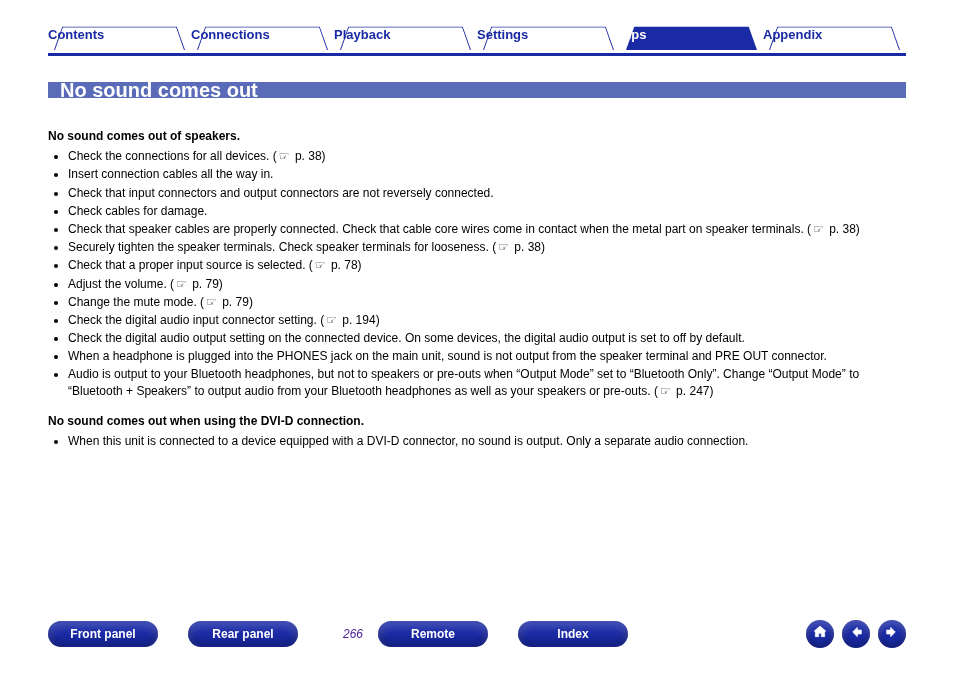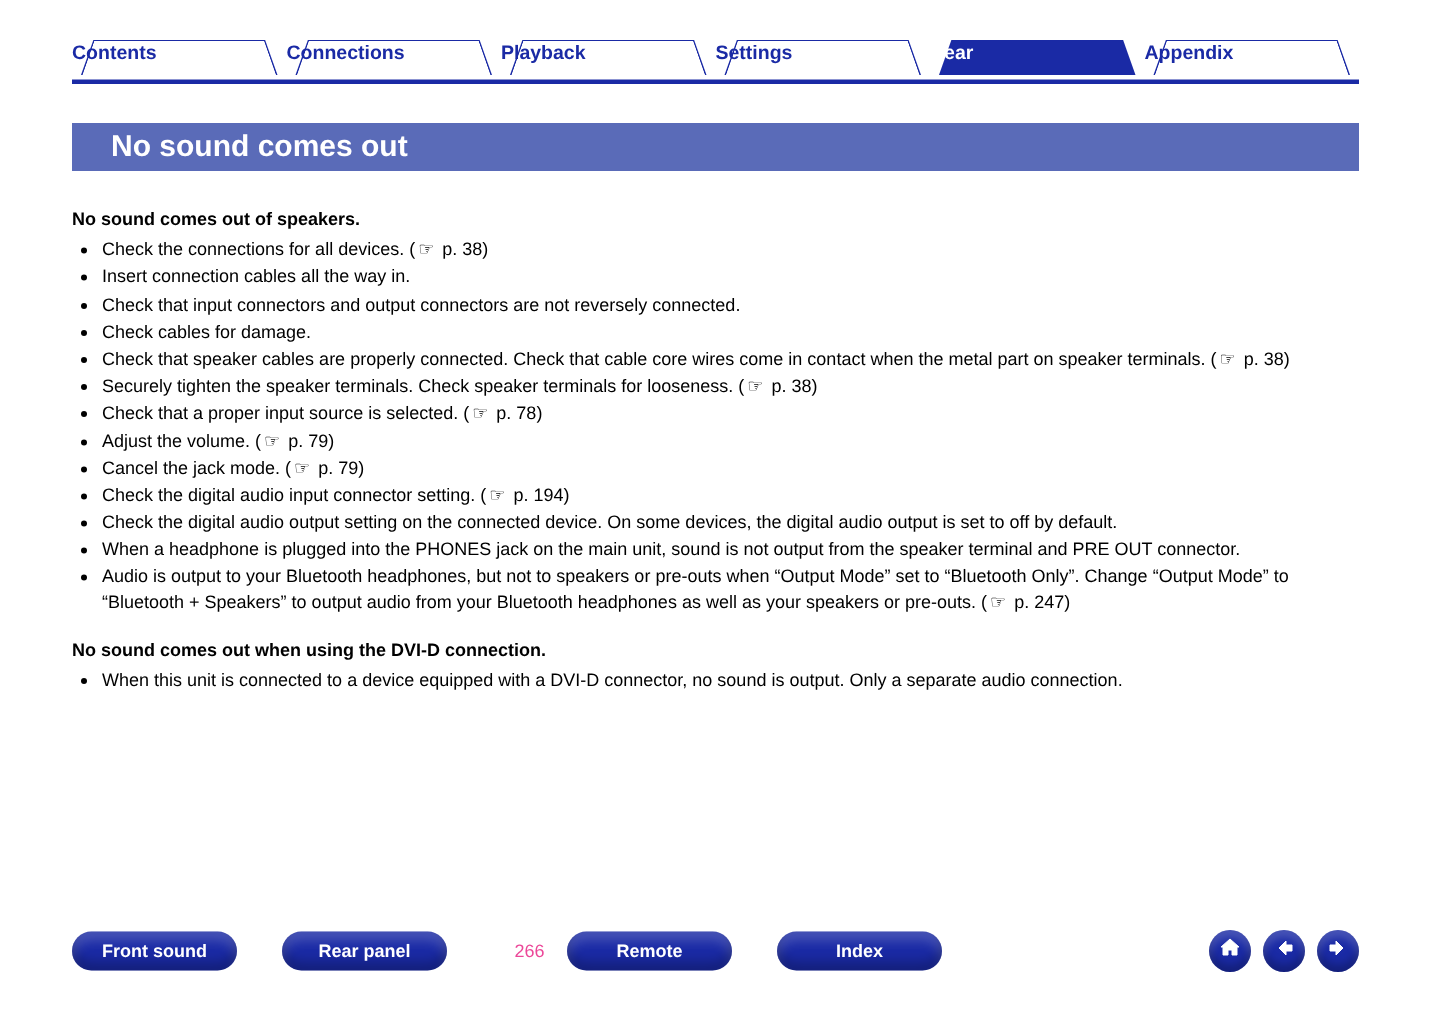--- a/index.html
+++ b/index.html
@@ -23,42 +23,42 @@
     z-index:0;
   }
   .tab span { position:relative; z-index:1; }
   .tab.active::before { background:#1a2aa5; }
   .tab.active { color:#fff; }
 
   .tabbar .baseline { position:absolute; left:0; right:0; bottom:4px; height:3px; background:#1a2aa5; }
 
   
   .titlebar {
-    position:absolute; left:48px; right:48px; top:82px; height:32px;
+    position:absolute; left:48px; right:48px; top:82px; height:16px;
     background:#5a6bb8; color:#fff; font-weight:bold; font-size:20px;
-    padding-left:26px; display:flex; align-items:center;
+    padding-left:12px; display:flex; align-items:center;
   }
 
   
   .content { position:absolute; left:48px; right:48px; top:122px; font-size:12px; line-height:1.35; }
-  .subhead { font-weight:bold; margin: 16px 0 4px 0; }
+  .subhead { font-weight:bold; margin: 6px 0 4px 0; }
   ul.bullets { margin: 4px 0 14px 0; padding-left: 20px; }
   ul.bullets li { margin: 2px 0; }
   .ref-icon { color:#000; padding:0 2px; font-family: "Times New Roman", serif;}
 
   
   .bottombar { position:absolute; left:48px; right:48px; bottom:22px; height:34px; display:flex; align-items:center; }
   .pill {
     background:#1a2aa5; color:#fff; font-weight:bold; font-size:12px;
     border-radius:16px; height:26px; padding:0 20px; display:flex; align-items:center; justify-content:center;
     cursor:pointer; position:relative; min-width:70px;
     box-shadow: inset 0 -6px 8px rgba(0,0,0,0.25), inset 0 6px 8px rgba(255,255,255,0.2);
   }
   .btn-slot { width:140px; display:flex; justify-content:flex-start; }
-  .page-no { width:50px; text-align:center; font-size:12px; color:#ec4899; }
+  .page-no { width:50px; text-align:center; font-size:12px; color:#4c1d95;font-style:italic; }
   .spacer-flex { flex:1; }
 
   .navicons { display:flex; gap:8px; }
   .circle-btn {
     width:28px; height:28px; border-radius:50%; background:#1a2aa5;
     display:flex; align-items:center; justify-content:center; cursor:pointer;
     box-shadow: inset 0 -5px 6px rgba(0,0,0,0.25), inset 0 5px 6px rgba(255,255,255,0.2);
   }
   .circle-btn svg { width:16px; height:16px; fill:#fff; stroke:#fff; }
 
@@ -75,21 +75,21 @@
         <div class="tab">
           <span>Connections</span>
         </div>
         <div class="tab">
           <span>Playback</span>
         </div>
         <div class="tab">
           <span>Settings</span>
         </div>
         <div class="tab active">
-          <span>Rear</span>
+          <span>Tips</span>
         </div>
         <div class="tab">
           <span>Appendix</span>
         </div>
       </div>
   <div class="baseline"></div>
 </div>
 
 <div class="titlebar">
   <span>No sound comes out</span>
@@ -99,36 +99,36 @@
       <div class="subhead">No sound comes out of speakers.</div>
       <ul class="bullets">
         <li><span>Check the connections for all devices.  (</span><span class="ref-icon">☞</span><span> p. 38</span><span>)</span></li>
         <li><span>Insert connection cables all the way in.</span></li>
         <li><span>Check that input connectors and output connectors are not reversely connected.</span></li>
         <li><span>Check cables for damage.</span></li>
         <li><span>Check that speaker cables are properly connected. Check that cable core wires come in contact when the metal part on speaker terminals.  (</span><span class="ref-icon">☞</span><span> p. 38</span><span>)</span></li>
         <li><span>Securely tighten the speaker terminals. Check speaker terminals for looseness.  (</span><span class="ref-icon">☞</span><span> p. 38</span><span>)</span></li>
         <li><span>Check that a proper input source is selected.  (</span><span class="ref-icon">☞</span><span> p. 78</span><span>)</span></li>
         <li><span>Adjust the volume.  (</span><span class="ref-icon">☞</span><span> p. 79</span><span>)</span></li>
-        <li><span>Cancel the jack mode.  (</span><span class="ref-icon">☞</span><span> p. 79</span><span>)</span></li>
+        <li><span>Change the mute mode.  (</span><span class="ref-icon">☞</span><span> p. 79</span><span>)</span></li>
         <li><span>Check the digital audio input connector setting.  (</span><span class="ref-icon">☞</span><span> p. 194</span><span>)</span></li>
         <li><span>Check the digital audio output setting on the connected device. On some devices, the digital audio output is set to off by default.</span></li>
         <li><span>When a headphone is plugged into the PHONES jack on the main unit, sound is not output from the speaker terminal and PRE OUT connector.</span></li>
         <li><span>Audio is output to your Bluetooth headphones, but not to speakers or pre-outs when “Output Mode” set to “Bluetooth Only”. Change “Output Mode” to “Bluetooth + Speakers” to output audio from your Bluetooth headphones as well as your speakers or pre-outs.  (</span><span class="ref-icon">☞</span><span> p. 247</span><span>)</span></li>
       </ul>
       <div class="subhead">No sound comes out when using the DVI-D connection.</div>
       <ul class="bullets">
         <li><span>When this unit is connected to a device equipped with a DVI-D connector, no sound is output. Only a separate audio connection.</span></li>
       </ul>
     </div>
 
 <div class="bottombar">
   <div class="btn-slot">
         <div class="pill">
-          <span>Front sound</span>
+          <span>Front panel</span>
         </div>
       </div>
   <div class="btn-slot">
         <div class="pill">
           <span>Rear panel</span>
         </div>
       </div>
   <div class="page-no">266</div>
   <div class="btn-slot">
         <div class="pill">

